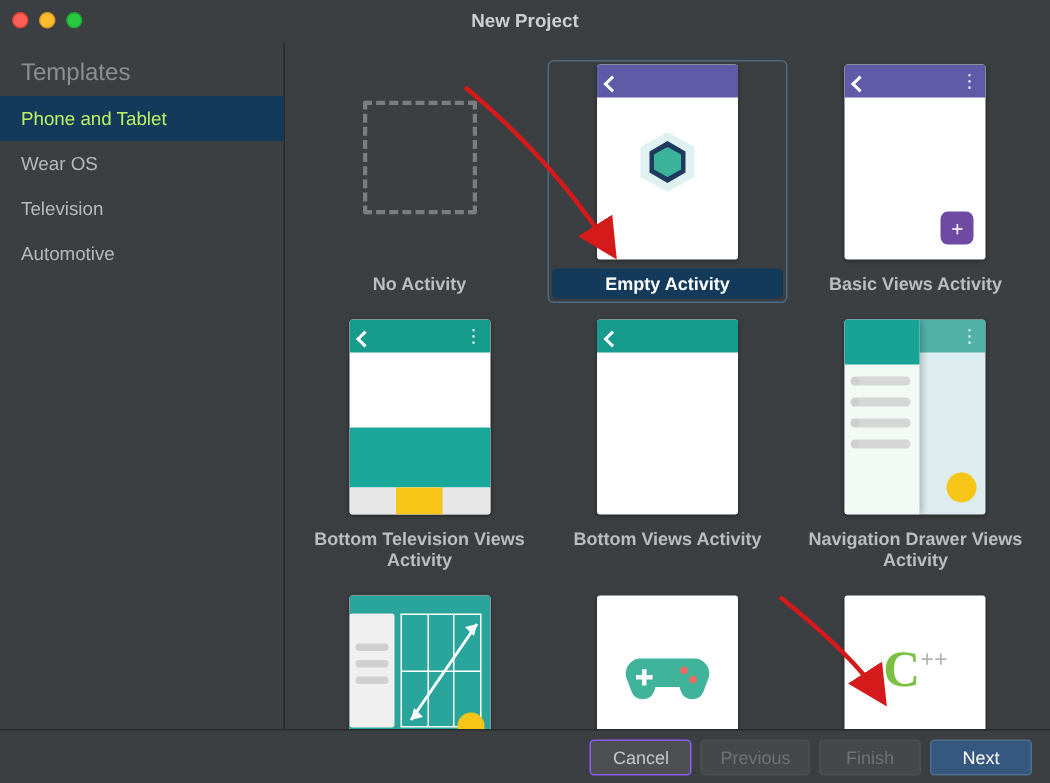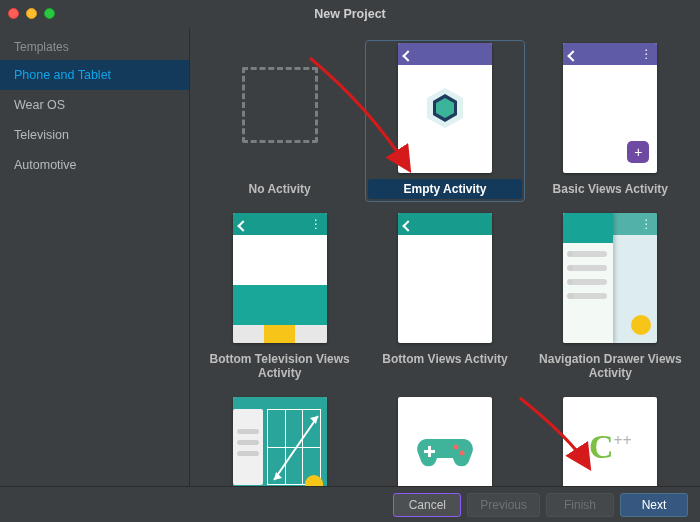--- a/index.html
+++ b/index.html
@@ -13,23 +13,23 @@
   .dot.red { background: #ff5f57; border: 0.5px solid #e34037; }
   .dot.yellow { background: #febc2e; border: 0.5px solid #dfa023; }
   .dot.green { background: #28c840; border: 0.5px solid #1ba430; }
   .title { flex: 1; text-align: center; font-size: 12.5px; font-weight: 600; color: #cfcfcf; }
 
   
   .body { display: flex; height: calc(100% - 28px - 36px); }
 
   
   .sidebar { width: 190px; background: #3c3f41; border-right: 1px solid #2b2b2b; padding-top: 6px; }
-  .sidebar-header { padding: 6px 14px; color: #8a8f93; font-size: 12px; }
+  .sidebar-header { padding: 6px 14px; color: #8a8f93; font-size: 16px; }
   .sidebar-item { padding: 8px 14px; color: #b5babd; font-size: 12.5px; cursor: pointer; }
-  .sidebar-item.selected { background: #13395b; color: #0ea5e9; }
+  .sidebar-item.selected { background: #13395b; color: #bef264; }
 
   
   .content { flex: 1; overflow: hidden; padding: 12px 10px 0 10px; position: relative; }
   .grid { display: grid; grid-template-columns: repeat(3, 1fr); gap: 8px 6px; }
   .card { display: flex; flex-direction: column; align-items: center; gap: 6px; padding: 2px; border: 1px solid transparent; border-radius: 4px; cursor: pointer; }
   .card.selected { border-color: #4a6a86; }
   .card.selected .label { background: #13395b; color: #fff; }
   .label { font-size: 12px; color: #bdbdbd; width: 100%; text-align: center; padding: 3px 2px; border-radius: 3px; font-weight: bold; }
 
   

